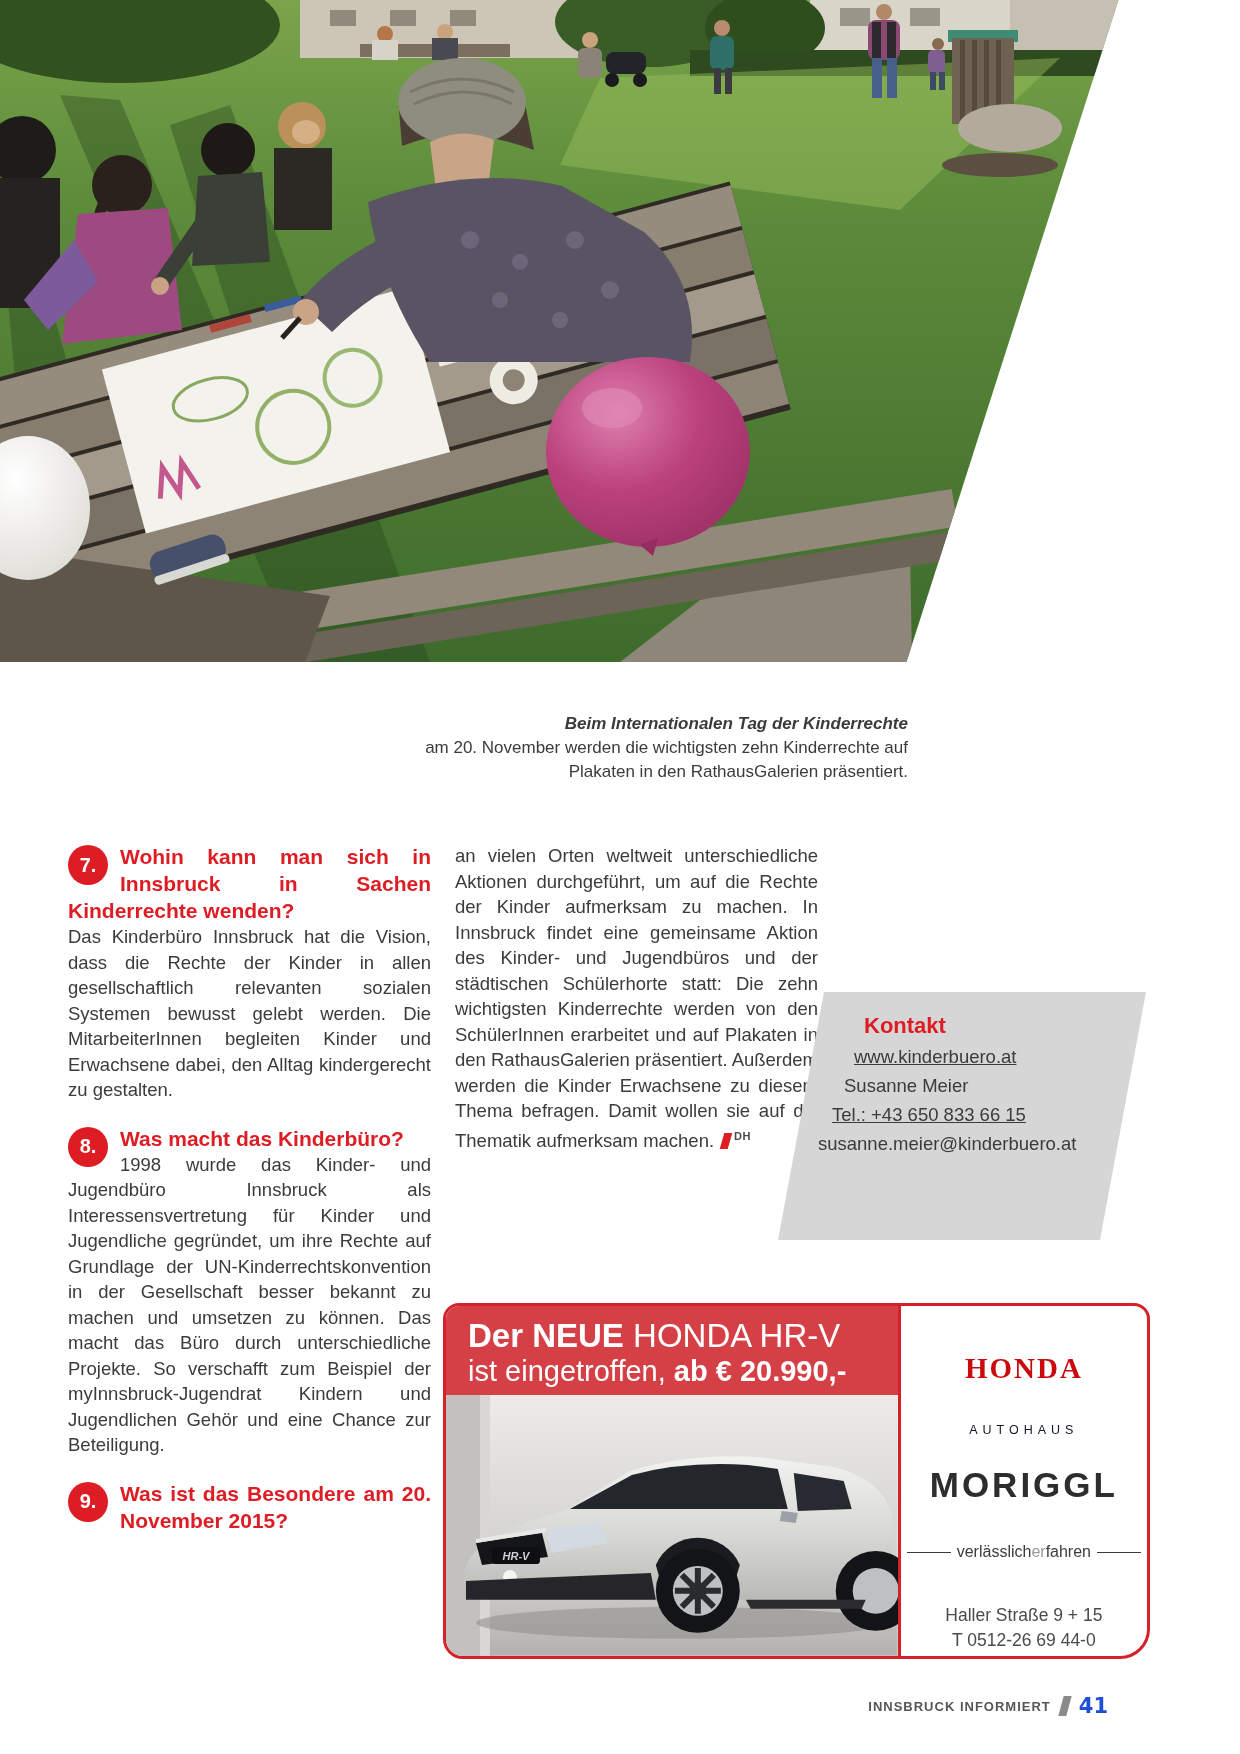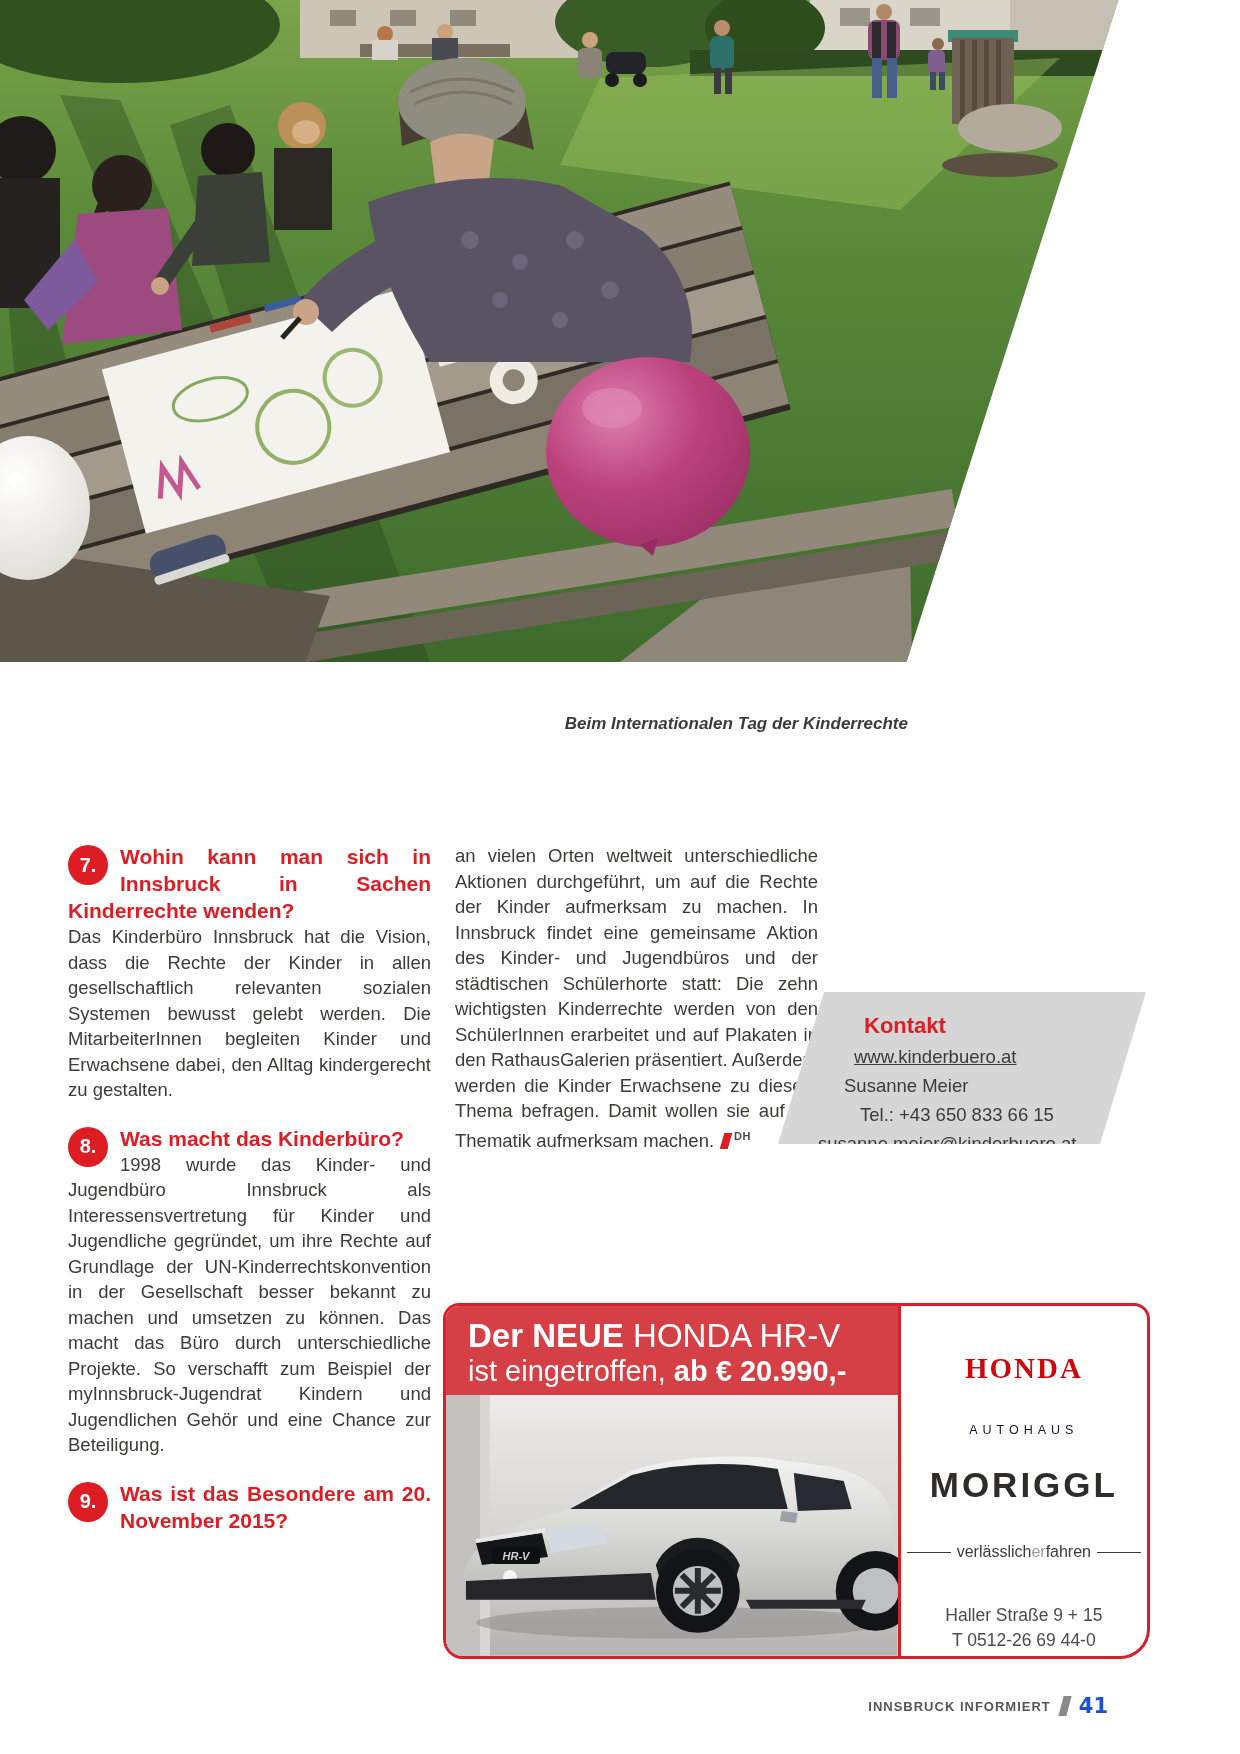--- a/index.html
+++ b/index.html
@@ -25,27 +25,27 @@
   .num-circle{float:left;width:40px;height:40px;border-radius:50%;background:#de1c24;
               color:#fff;font-weight:bold;font-size:20px;display:flex;align-items:center;
               justify-content:center;margin:2px 12px 6px 0;}
   .sec h3{margin:0;font-size:21px;line-height:27px;font-weight:bold;color:#de1c24;
           text-align:justify;}
   .slash-red{display:inline-block;width:8px;height:16px;background:#de1c24;
              transform:skewX(-16deg);margin:0 4px -2px 8px;}
   .initials{font-size:11px;font-weight:bold;color:#4a4a48;vertical-align:super;letter-spacing:.5px;}
 
   
-  .kontakt{position:absolute;left:778px;top:992px;width:368px;height:152px;
+  .kontakt{position:absolute;left:778px;top:992px;width:368px;height:248px;
            background:#d6d6d7;clip-path:polygon(12.5% 0,100% 0,87.5% 100%,0 100%);
            padding-top:18px;box-sizing:border-box;font-size:18.5px;line-height:29px;}
   .k-title{font-size:22px;font-weight:bold;color:#de1c24;margin-left:86px;line-height:32px;}
   .k-web{margin-left:76px;text-decoration:underline;color:#3b3b39;}
   .k-name{margin-left:66px;}
-  .k-phone{margin-left:82px;}
+  .k-phone{margin-left:54px;text-decoration:underline;}
   .k-mail{margin-left:40px;}
 
   
   .ad{position:absolute;left:443px;top:1303px;width:707px;height:356px;box-sizing:border-box;
       border:3px solid #d6212b;border-radius:16px 16px 30px 20px;overflow:hidden;
       display:flex;background:#fff;}
   .ad-left{width:452px;display:flex;flex-direction:column;}
   .ad-banner{height:92px;background:#d54046;color:#fff;padding:10px 0 0 22px;box-sizing:border-box;}
   .ad-h1{font-size:33px;line-height:39px;}
   .ad-h1 b{font-weight:bold;}
@@ -239,20 +239,21 @@
 
       <ellipse cx="648" cy="452" rx="102" ry="95" fill="url(#balloonGrad)"></ellipse>
       <ellipse cx="612" cy="408" rx="30" ry="20" fill="#e08ab4" opacity="0.65"></ellipse>
       <path d="M640,545 l18,-7 l-5,18 z" fill="#942c60"></path>
       <ellipse cx="28" cy="508" rx="62" ry="72" fill="url(#whiteBalloon)"></ellipse>
     </svg>
   </div>
 
   <div class="caption">
     <div class="cap-title">Beim Internationalen Tag der Kinderrechte</div>
+    <div class="cap-body">am 20. November werden die wichtigsten zehn Kinderrechte auf Plakaten in den RathausGalerien präsentiert.</div>
   </div>
 
   <div class="columns">
     <div class="col">
 
       <div class="sec">
         <div class="num-circle">7.</div>
         <h3>Wohin kann man sich in Innsbruck in Sachen Kinderrechte wenden?</h3>
         <p class="bt">Das Kinderbüro Innsbruck hat die Vision, dass die Rechte der Kinder in allen gesellschaftlich relevanten sozialen Systemen bewusst gelebt werden. Die MitarbeiterInnen begleiten Kinder und Erwachsene dabei, den Alltag kindergerecht zu gestalten.</p>
       </div>

